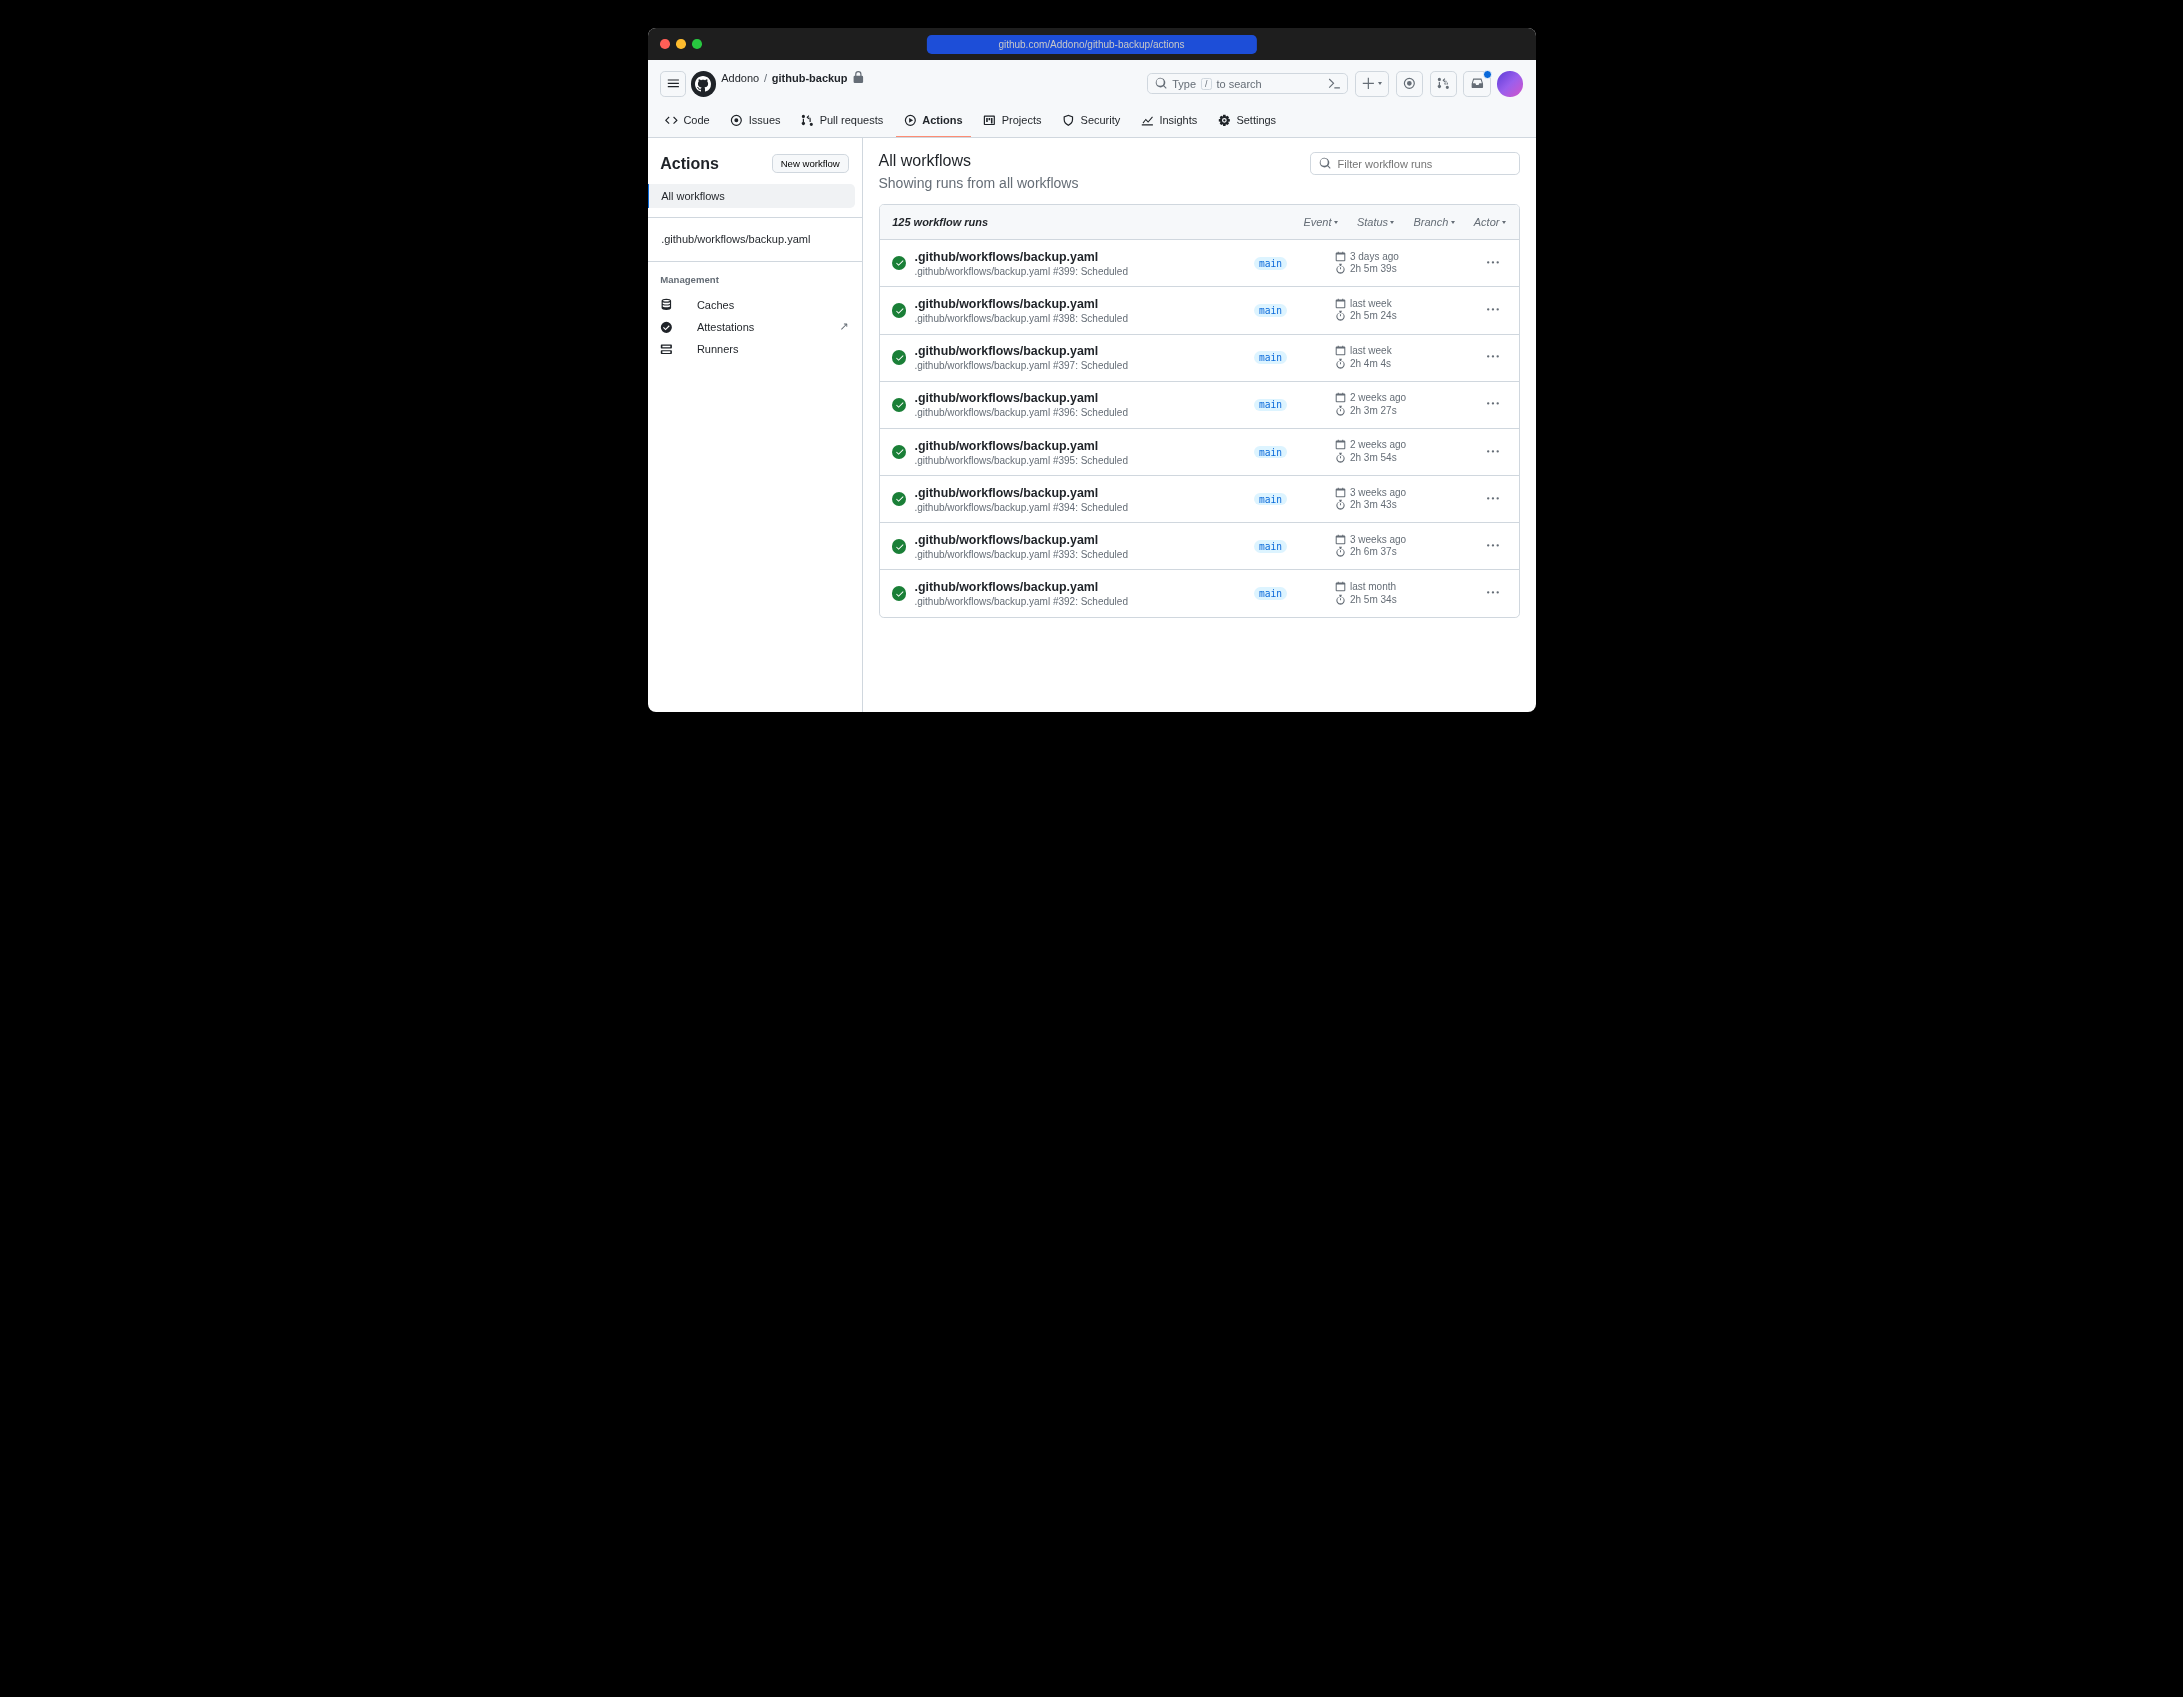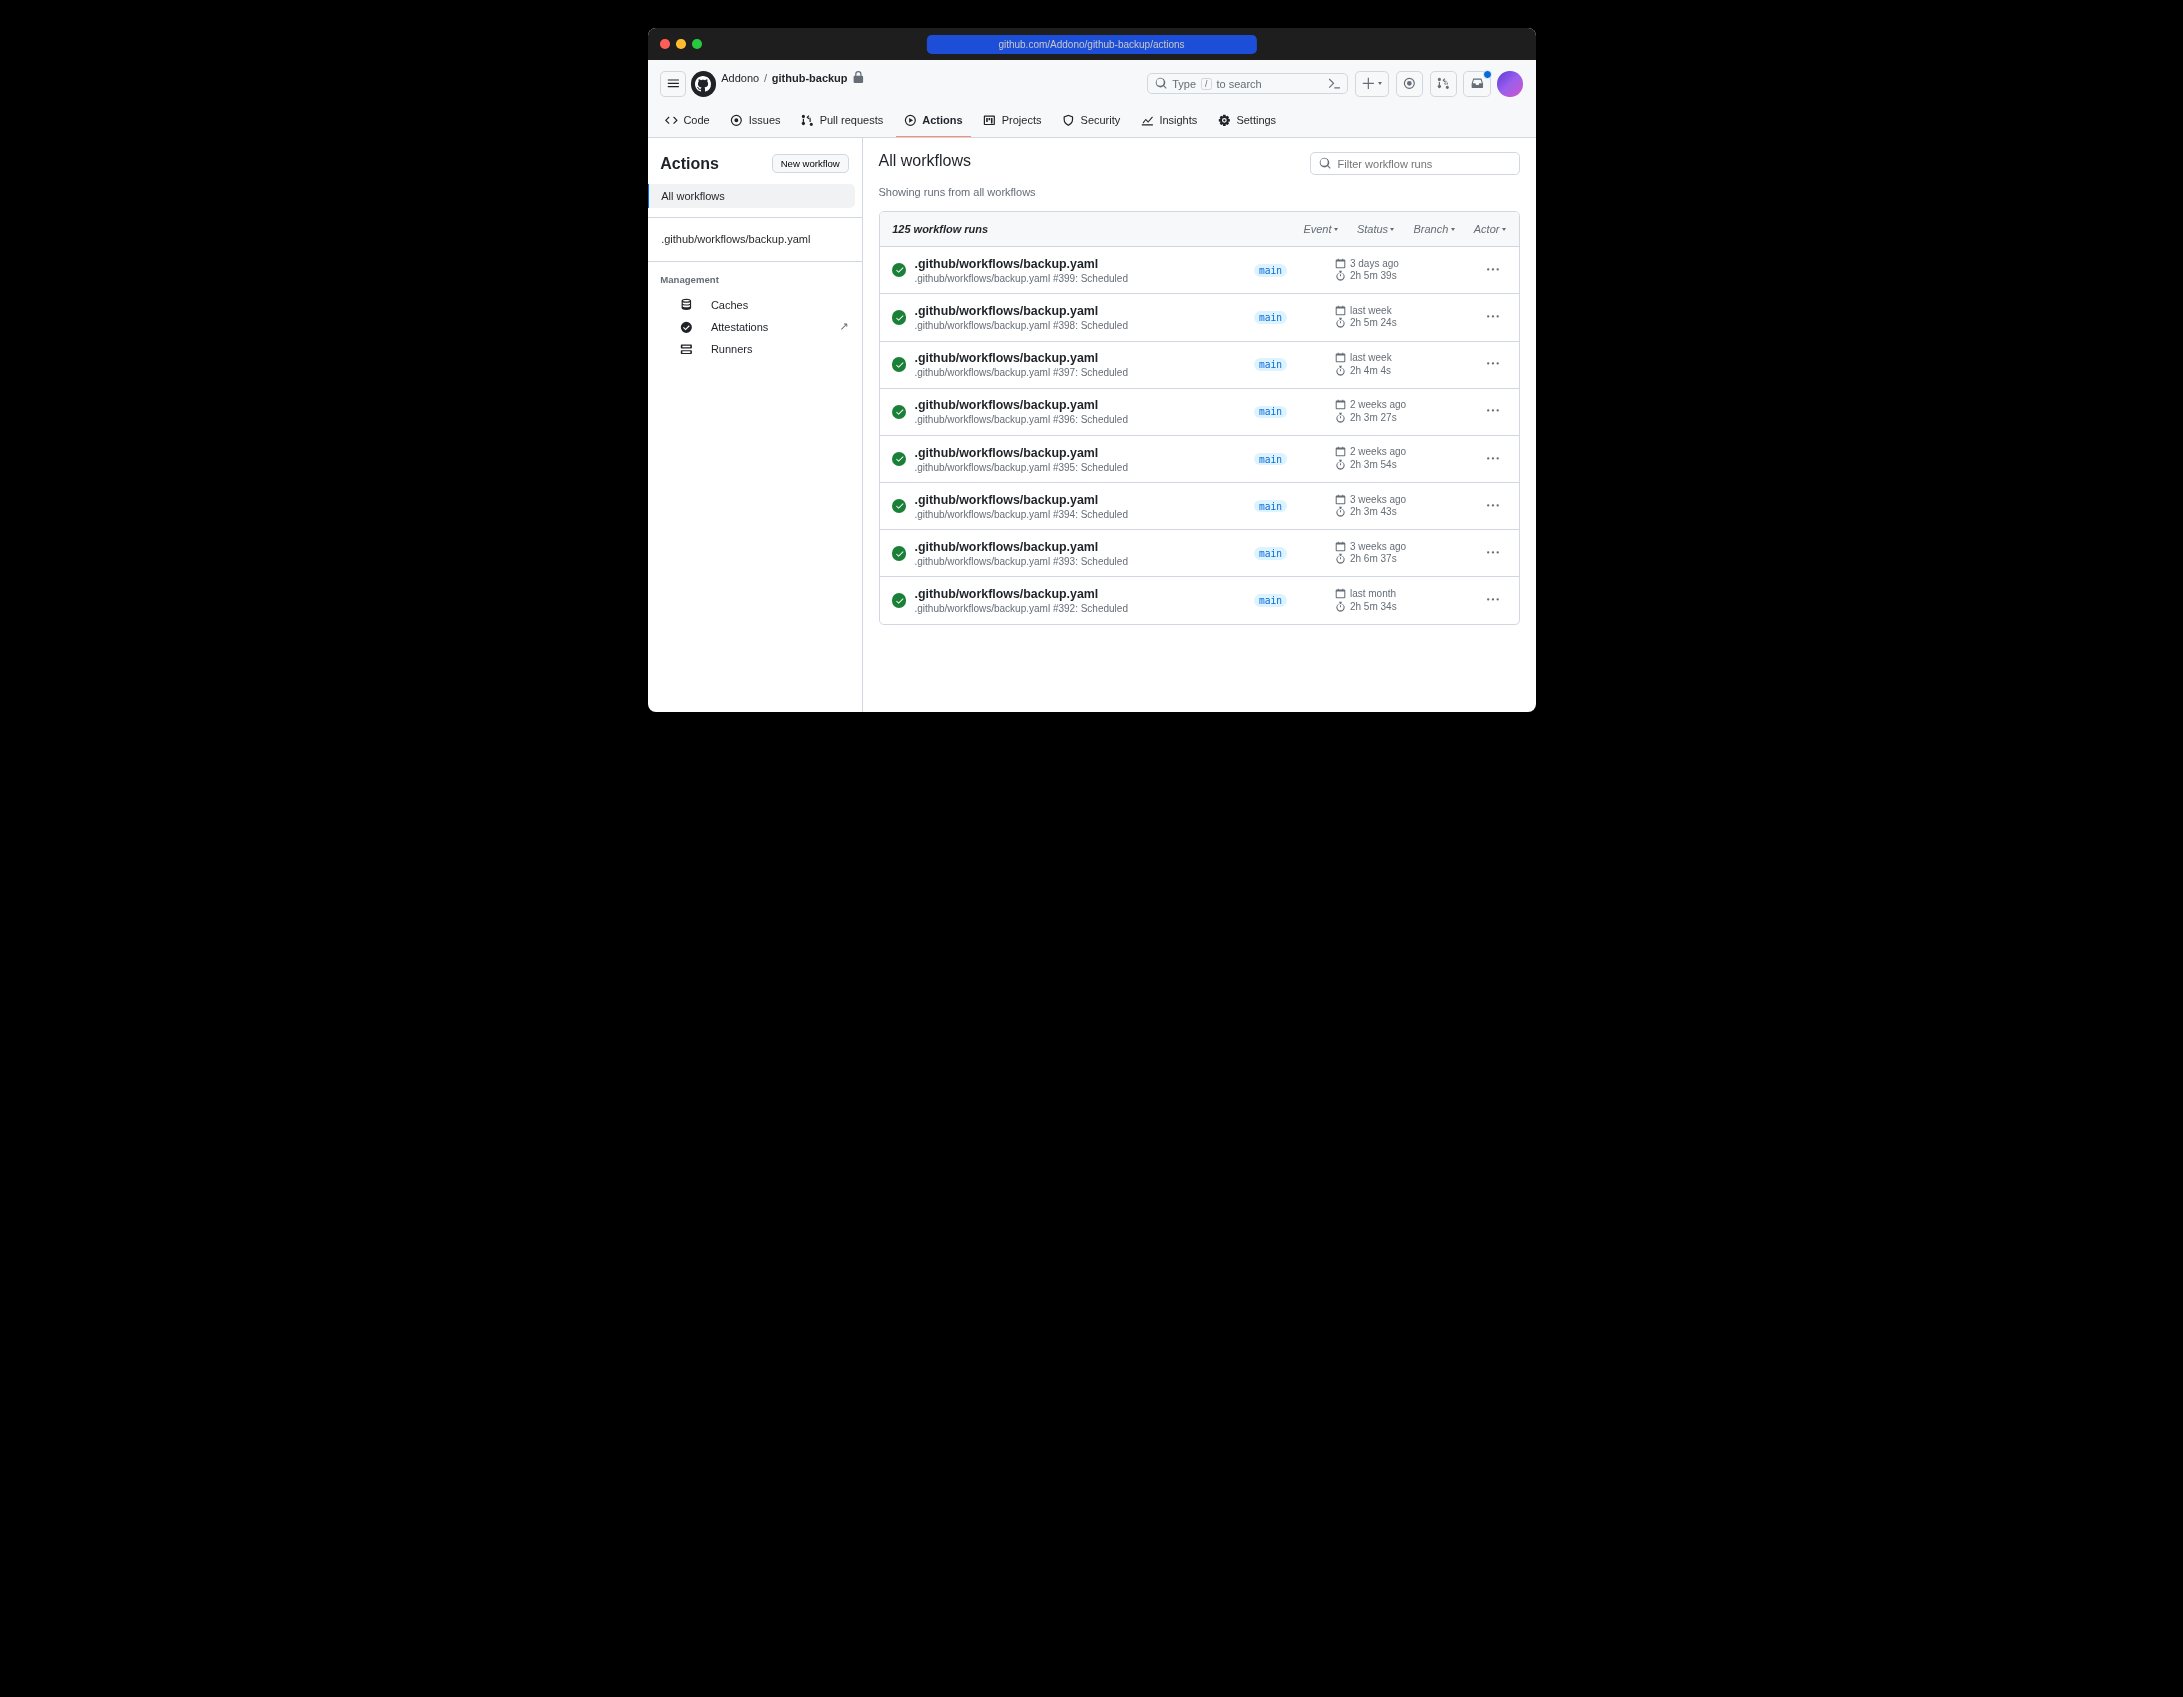--- a/index.html
+++ b/index.html
@@ -158,31 +158,30 @@
   margin-top: 9.6px;
   padding-top: 9.6px;
 }
 .sb-label {
   padding: 3.2px 12.7px 8px;
   font-size: 9.6px;
   font-weight: 600;
   color: #656d76;
 }
 .sb-mgmt {
-  display: flex; align-items: center; gap: 18px;
+  display: flex; align-items: center; gap: 24px;
   padding: 4.8px 12.7px;
   color: #1f2328;
-  margin-left: 20px;
 }
 .sb-mgmt .ext { margin-left:auto; color:#656d76; }
 
 .content { flex: 1; padding: 14.3px 16px; }
 .ct-header { display: flex; align-items: flex-start; gap: 16px; margin-bottom: 12.7px; }
 .ct-title { font-size: 16px; font-weight: 400; }
-.ct-sub { color: #656d76; font-size: 11px; margin-top: 16px; }
+.ct-sub { color: #656d76; font-size: 14px; margin-top: 5px; }
 .filter-box {
   margin-left: auto;
   border: 0.8px solid #d0d7de;
   border-radius: 4.8px;
   padding: 4px 8px;
   width: 210px;
   display: flex; align-items: center; gap: 6.4px;
   color: #656d76;
 }
 .filter-box input { border: none; outline: none; font-size: 11px; flex:1; background: transparent; }

